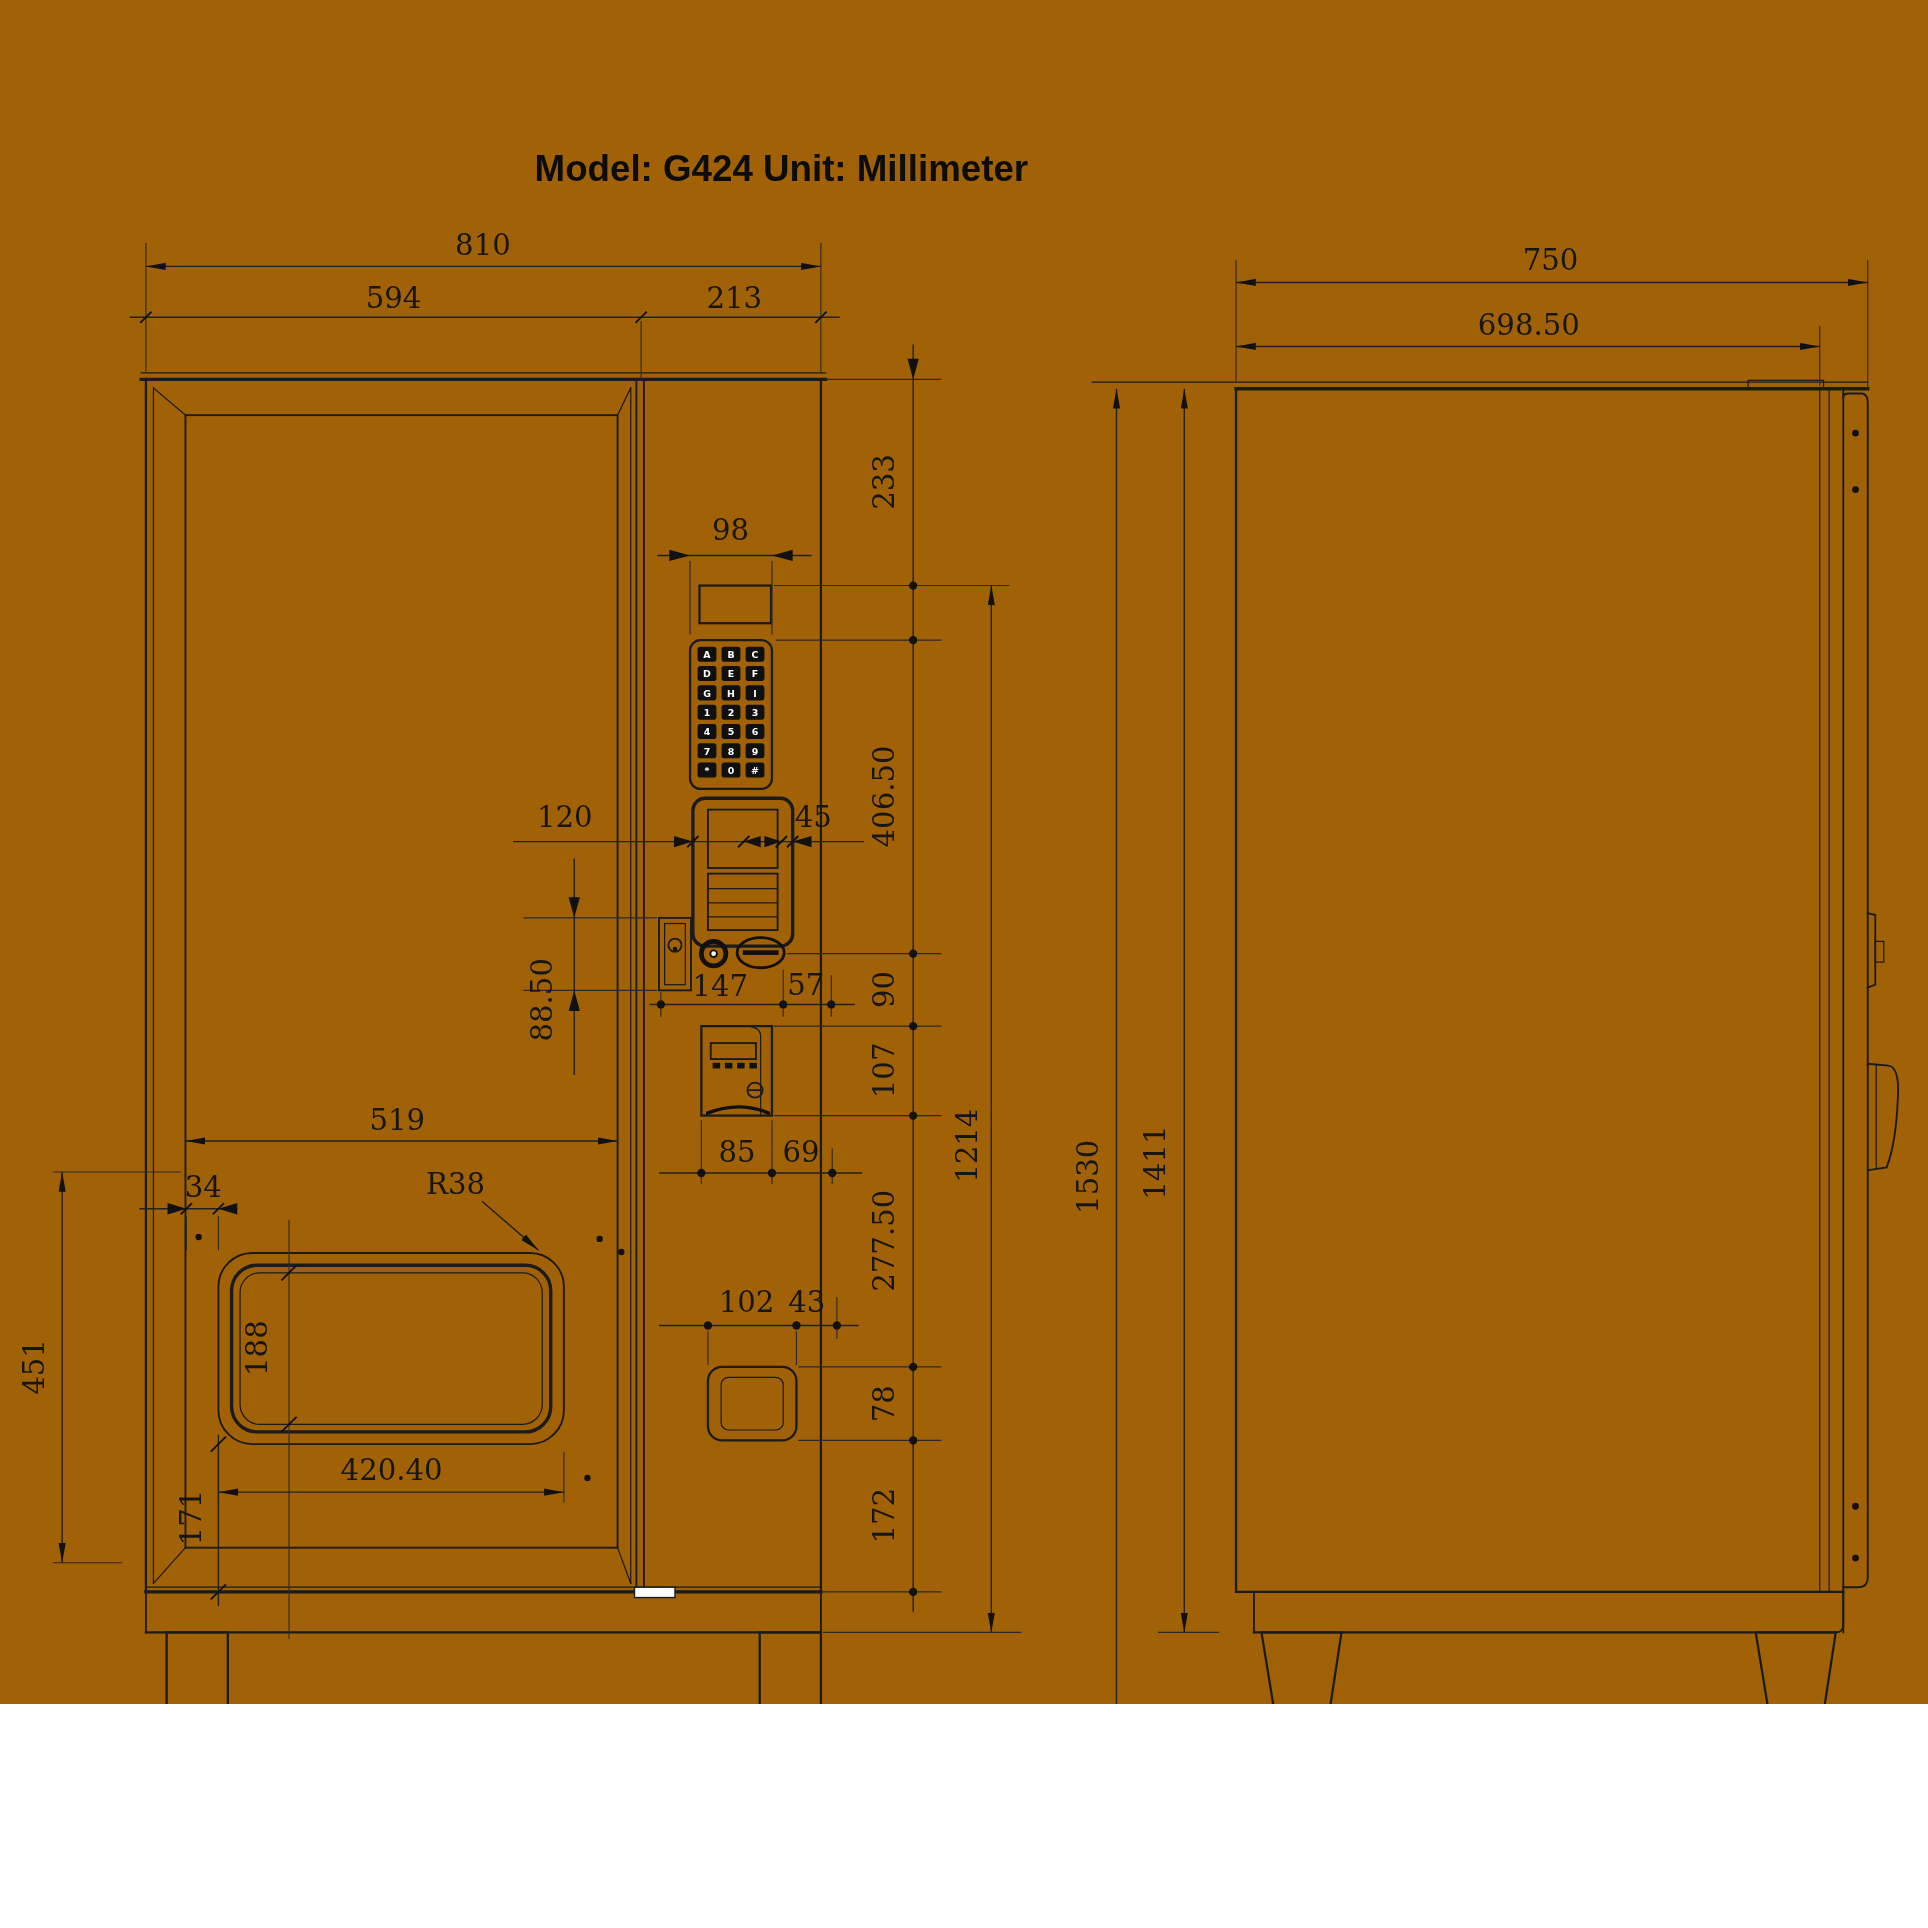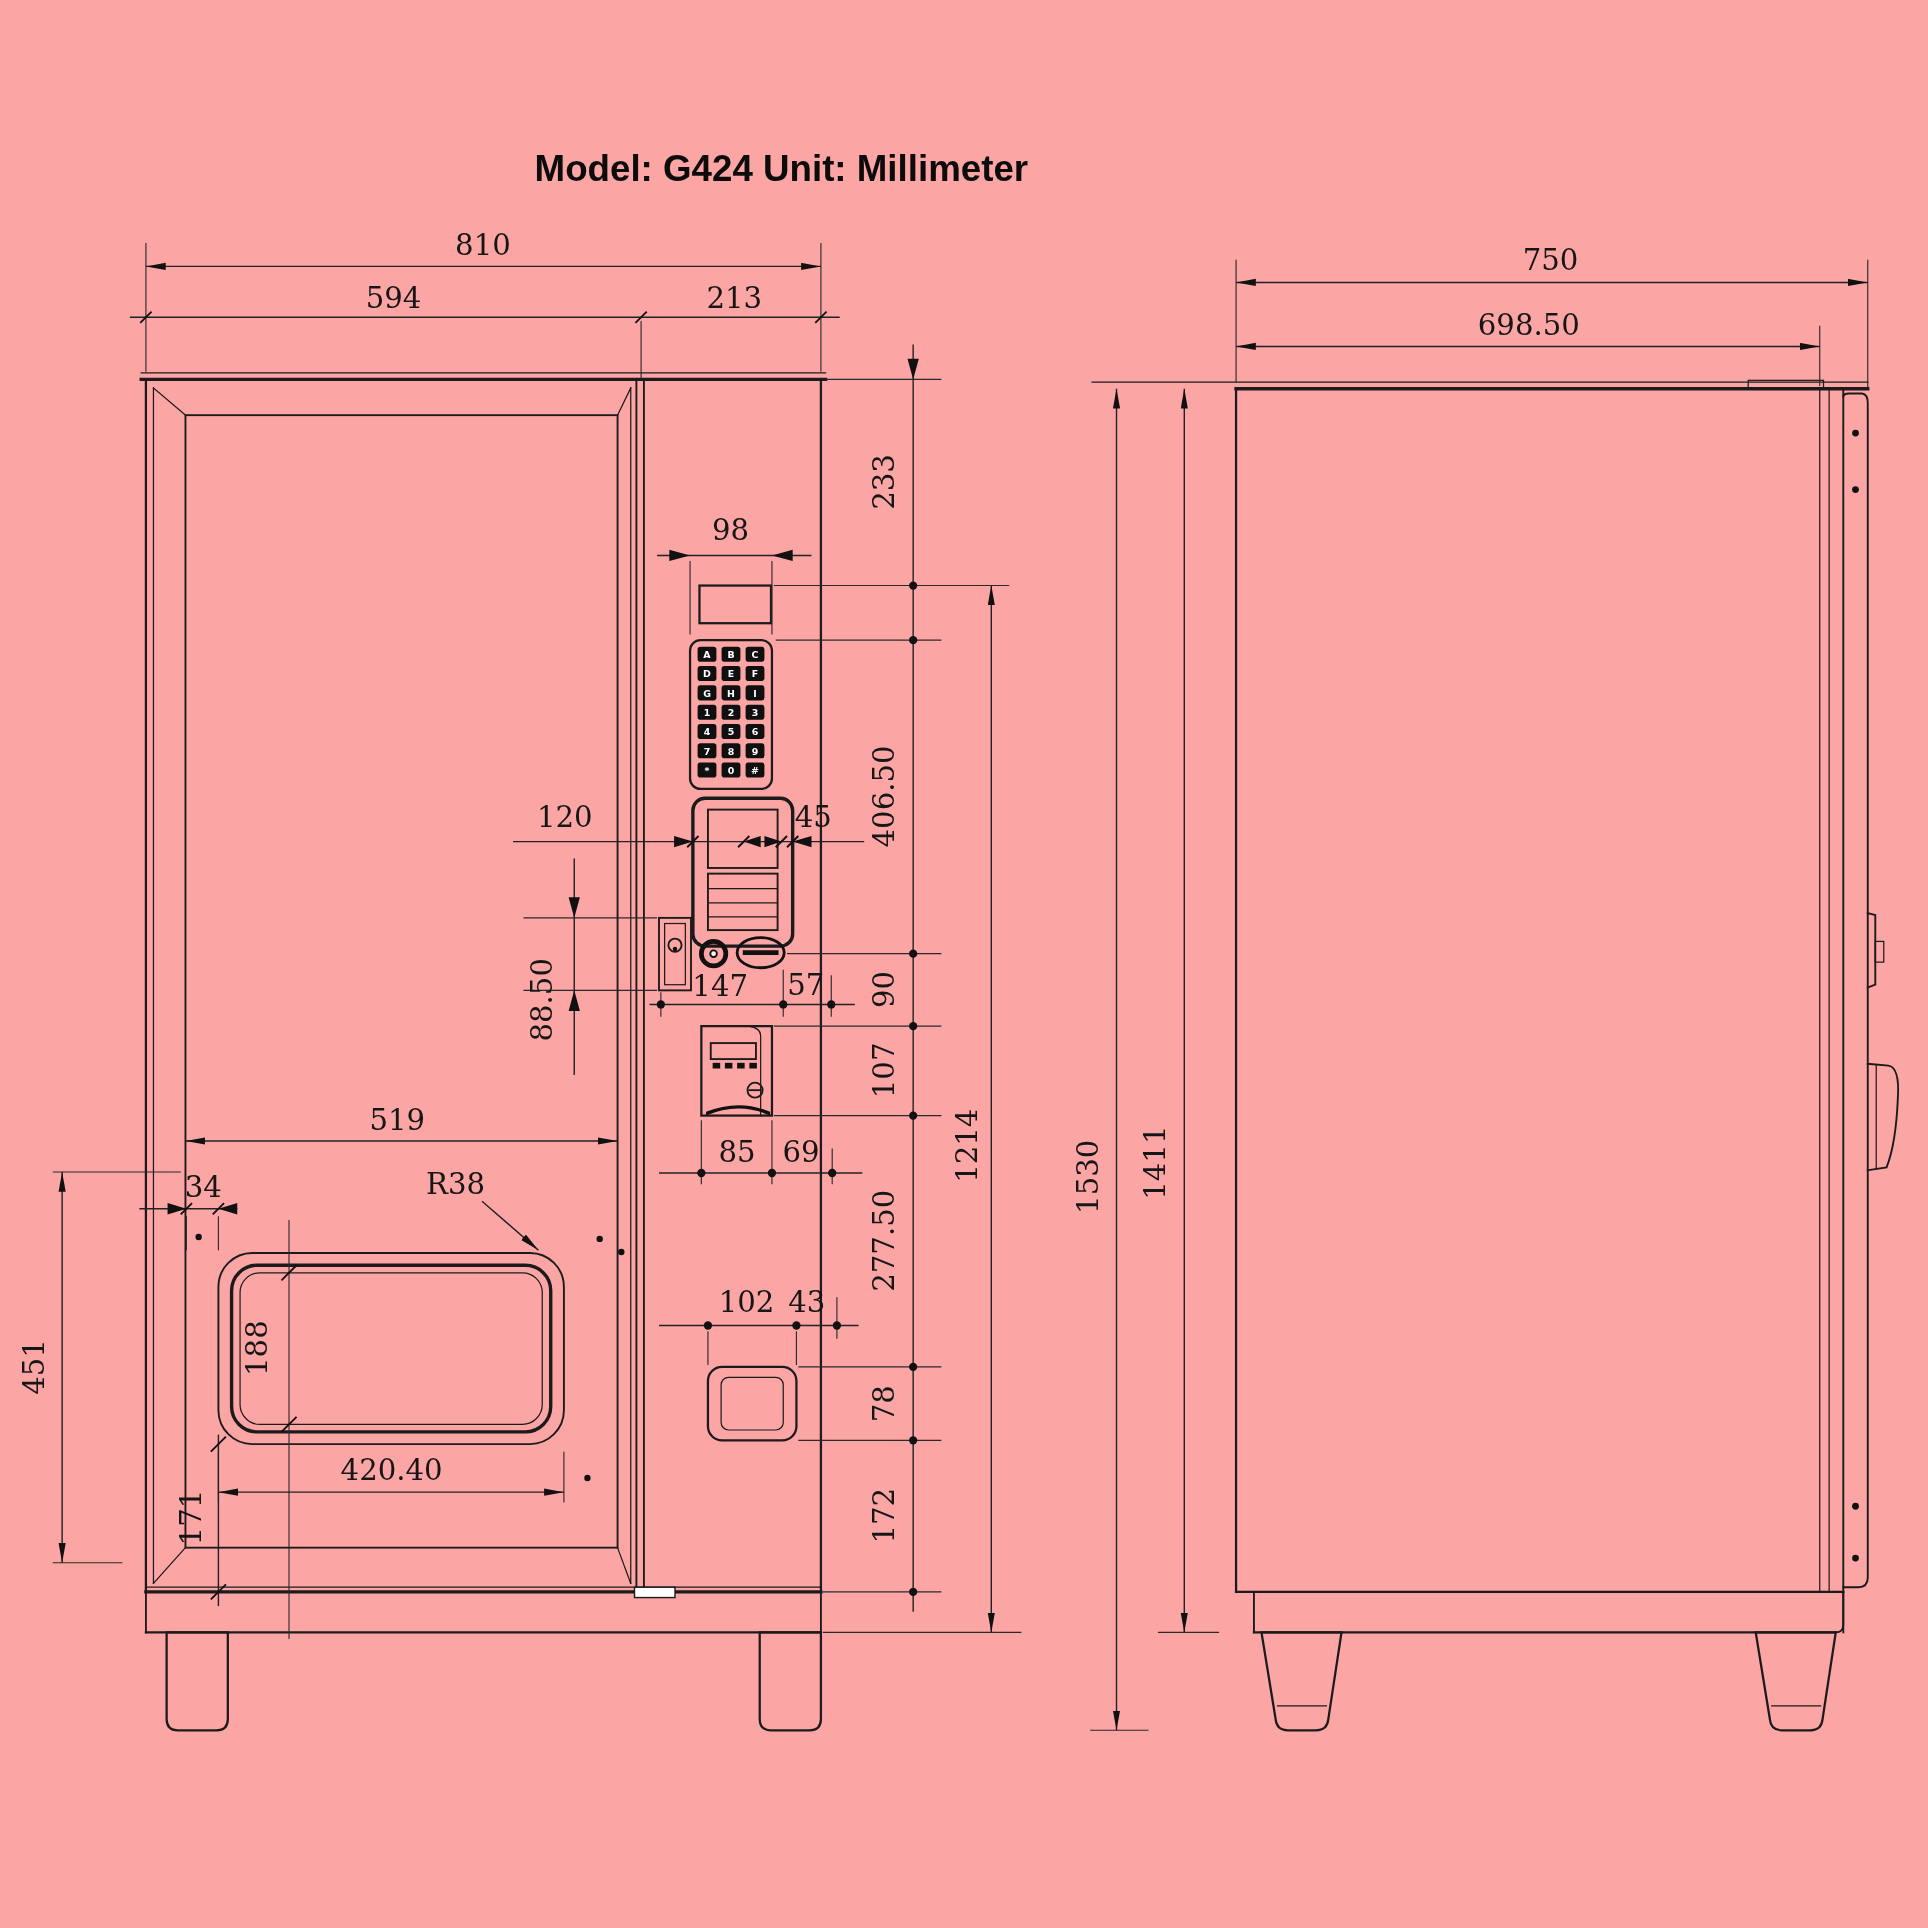--- a/index.html
+++ b/index.html
@@ -1,16 +1,16 @@
 <!DOCTYPE html>
 <html style="font-size:15px"><head>
 <meta charset="utf-8">
 <style>
   html,body{margin:0;padding:0;background:#ffffff;}
-  .page{position:relative;width:1928px;height:1928px;background:#fca5a5;overflow:hidden;}
+  .page{position:relative;width:1928px;height:1704px;background:#a16207;overflow:hidden;}
   svg{position:absolute;left:0;top:0;}
   .ln{stroke:#1b1b1b;fill:none;stroke-width:2.4;stroke-linecap:square;}
   .thick{stroke-width:3.6;}
   .mid{stroke-width:2;}
   .thin{stroke-width:1.3;}
   .dim{stroke:#222;fill:none;stroke-width:1.5;stroke-linecap:butt;}
   .ext{stroke:#2a2a2a;fill:none;stroke-width:1.2;}
   .tick{stroke:#111;stroke-width:2;}
   .dot{fill:#111;stroke:none;}
   .arr{fill:#111;stroke:none;}

